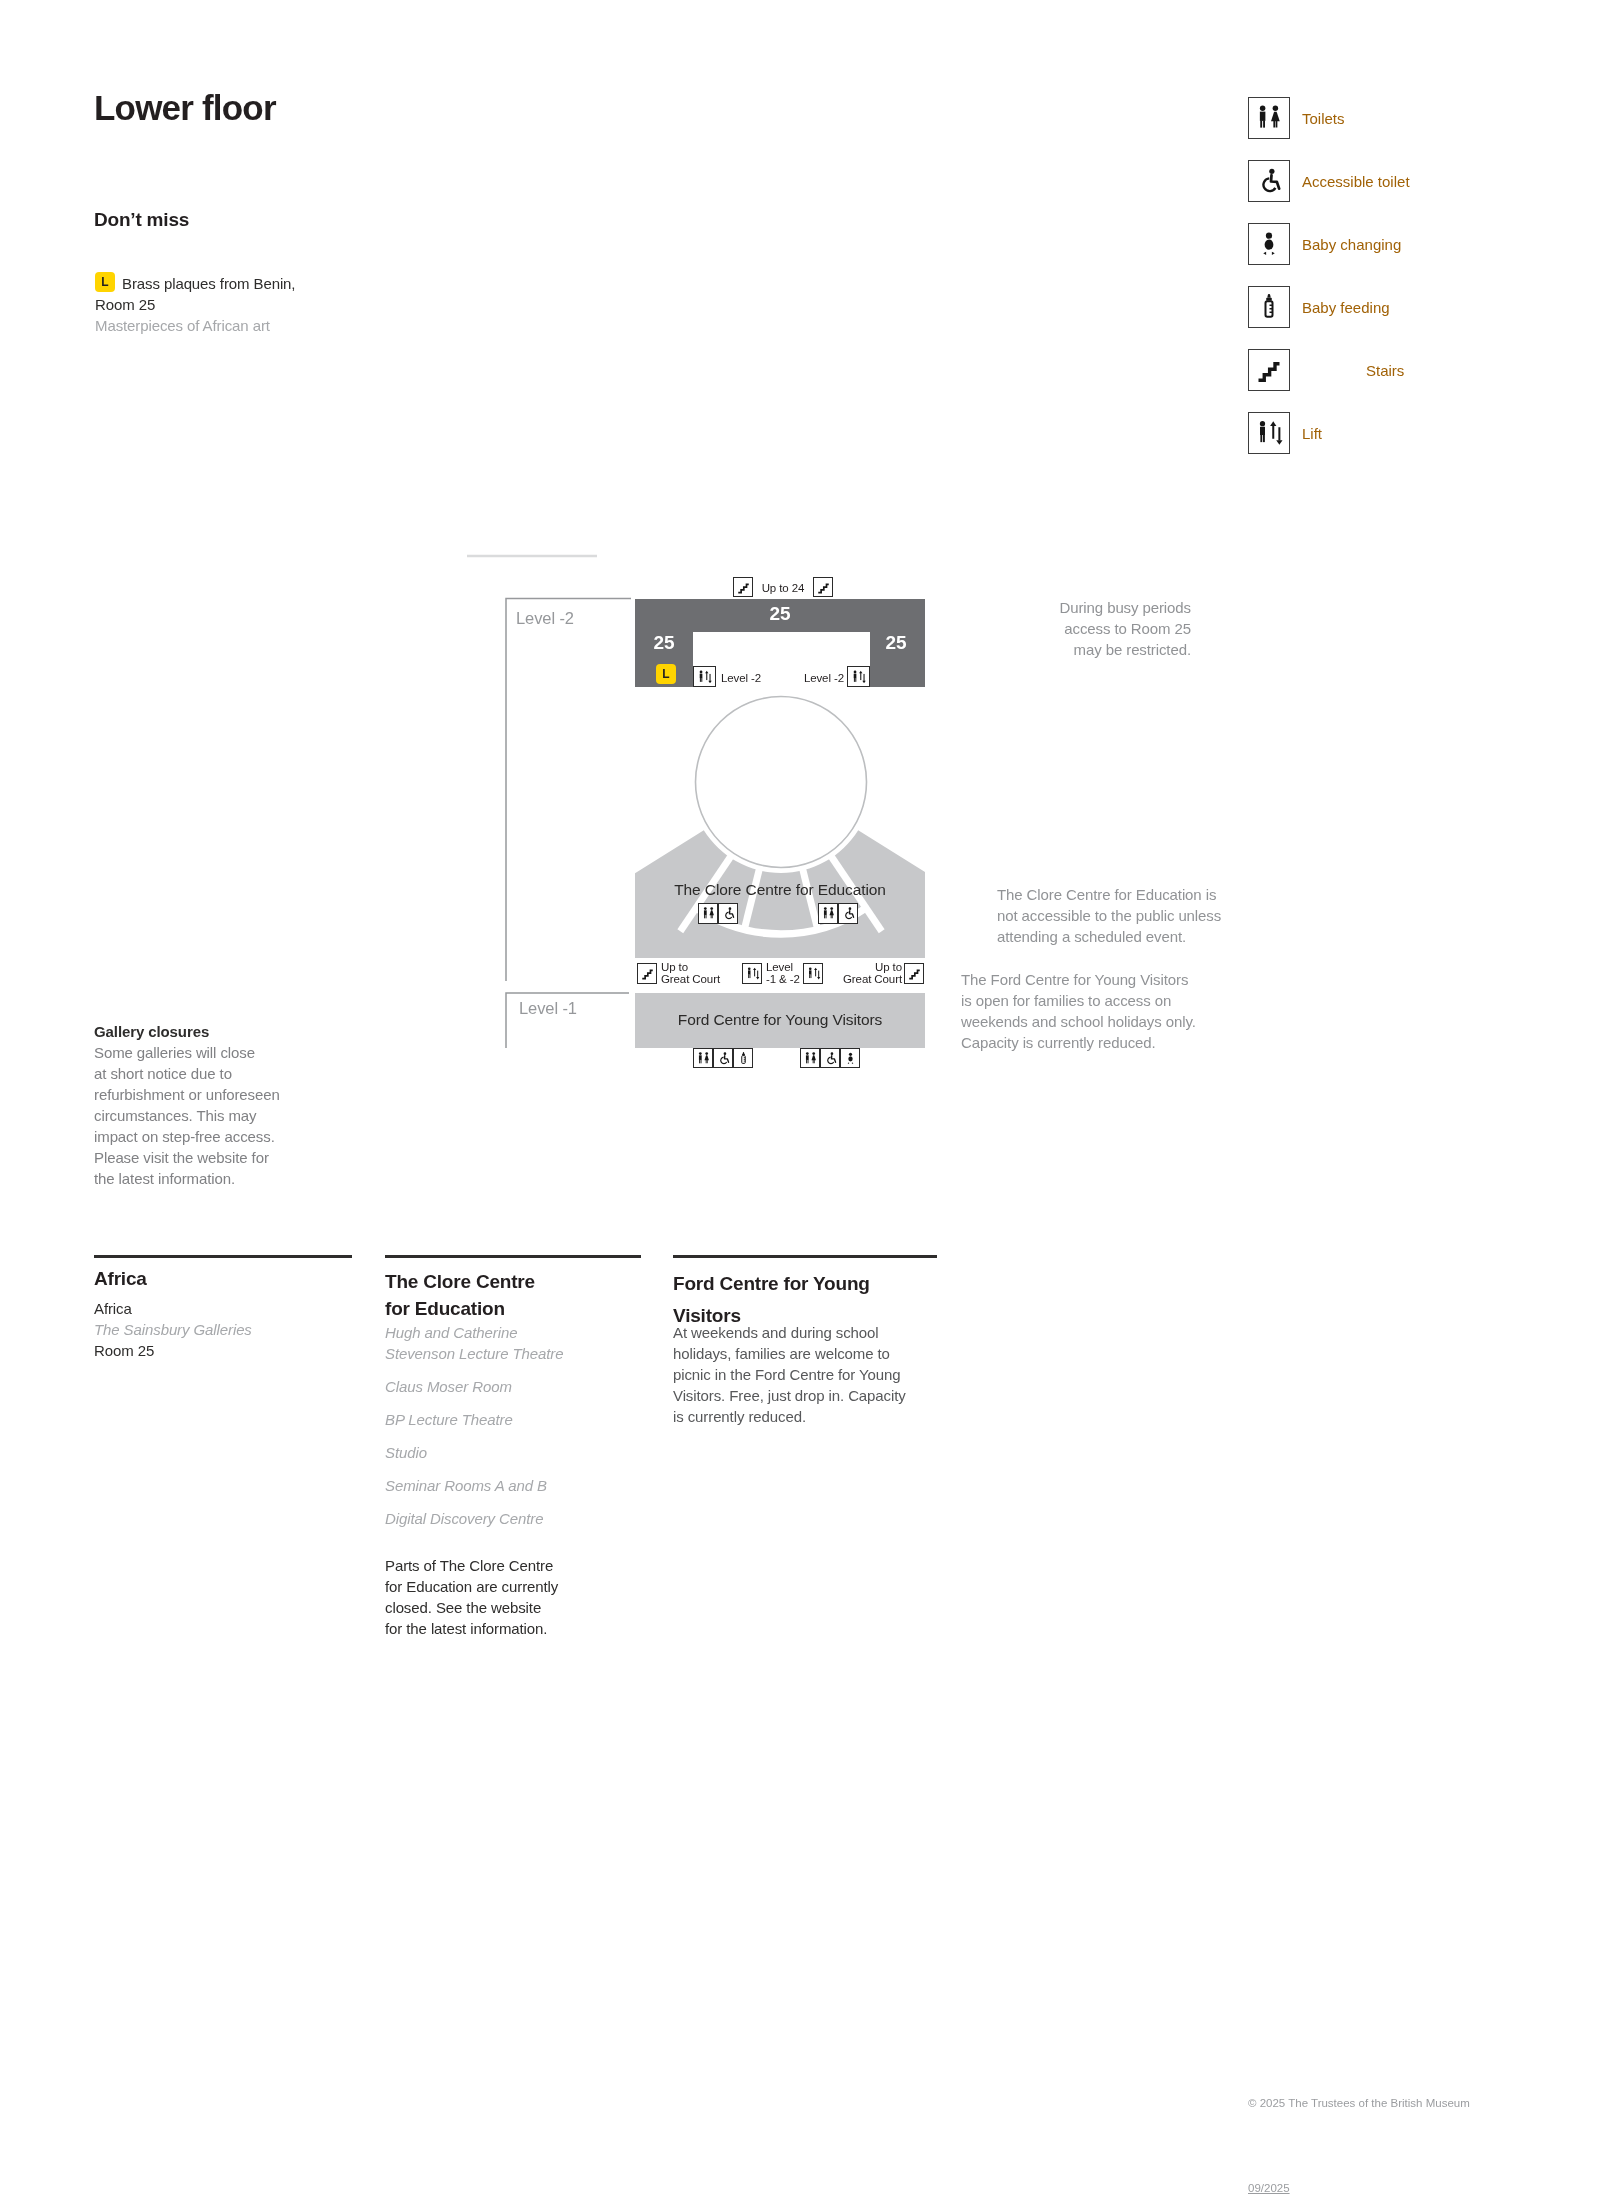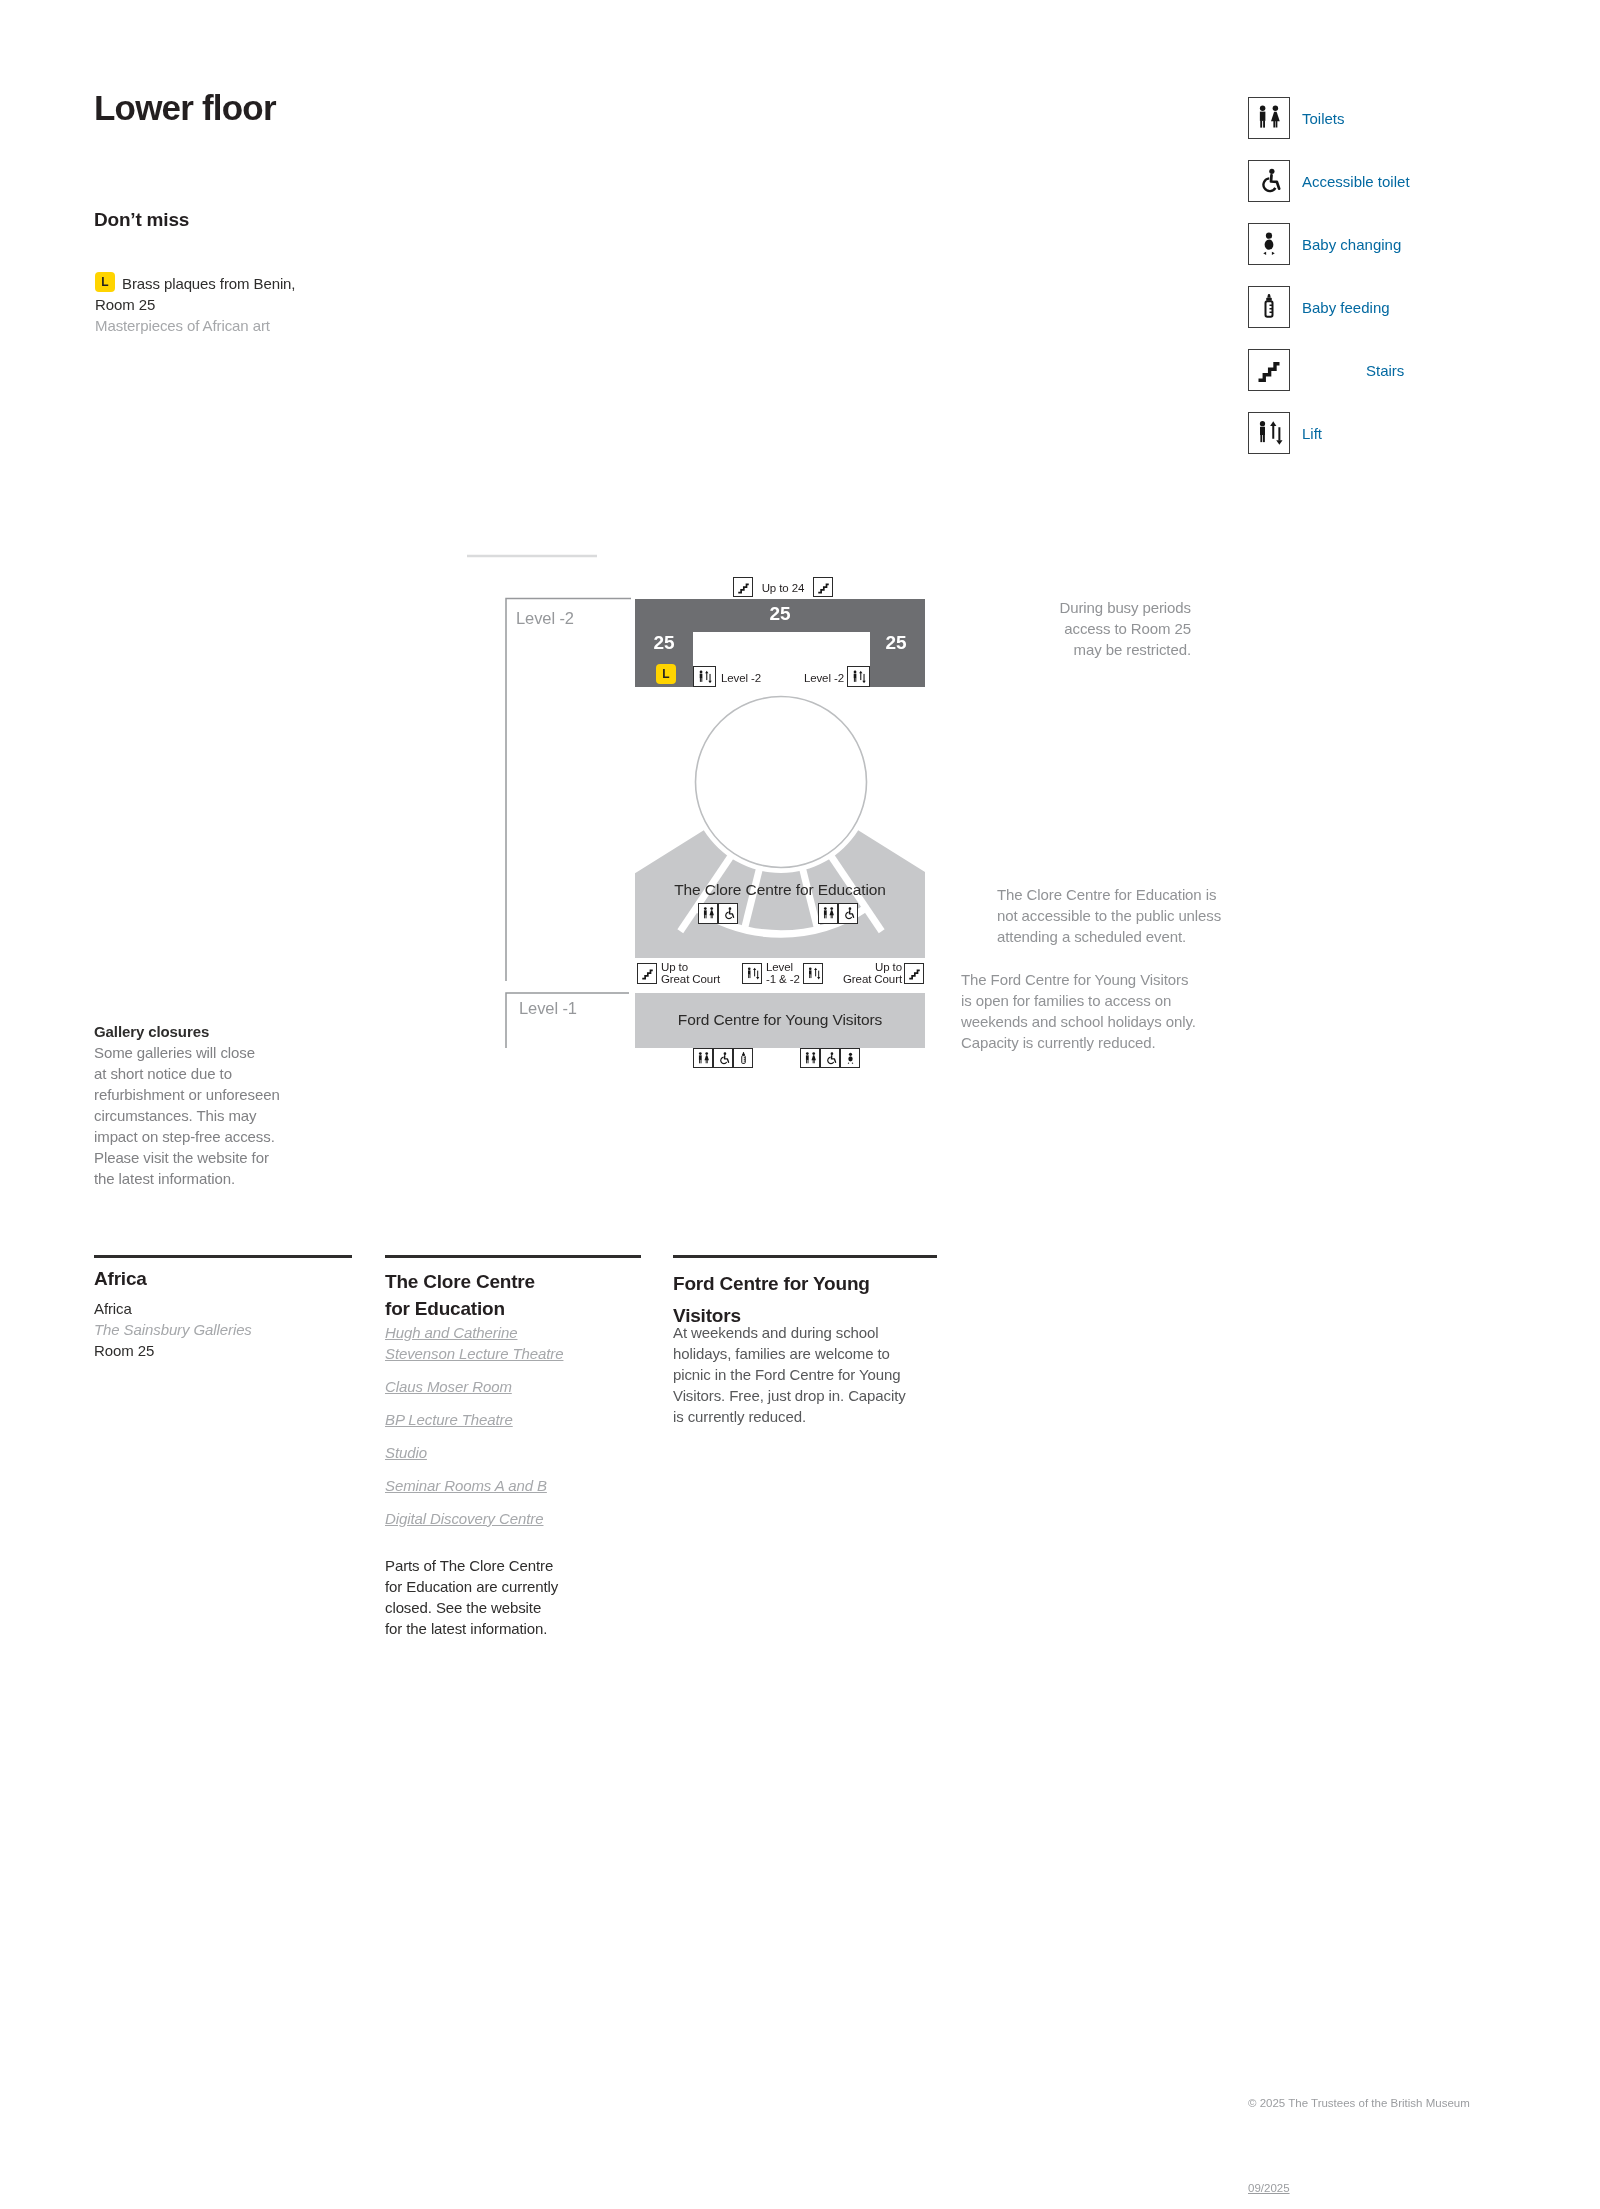--- a/index.html
+++ b/index.html
@@ -19,36 +19,36 @@
   .l-badge{
     width:20px;height:20px;background:#ffd400;border-radius:4px;
     display:flex;align-items:center;justify-content:center;
     font-size:12px;font-weight:700;color:#231f20;
   }
   
   .legend-box{
     width:42px;height:42px;background:#fff;border:1.6px solid #3d3d3d;
     box-sizing:border-box;display:flex;align-items:center;justify-content:center;
   }
-  .legend-label{font-size:15px;color:#0369a1;}
+  .legend-label{font-size:15px;color:#a16207;}
   
   .ibox{
     background:#fff;border:1.4px solid #2b2b2b;box-sizing:border-box;
     display:flex;align-items:center;justify-content:center;
     width:20px;height:20px;
   }
   .ibox svg{display:block;}
   .map-small{font-size:11.5px;line-height:11.5px;color:#231f20;letter-spacing:-0.1px;}
   .map-room-num{font-size:19px;font-weight:700;color:#ffffff;text-align:center;}
   .map-area-label{font-size:15.5px;color:#2b2a29;text-align:center;letter-spacing:-0.1px;}
   .bracket-label{font-size:16.5px;color:#96989b;letter-spacing:-0.1px;}
   .rule{height:2.5px;background:#2e2d2c;}
   .footer-txt{font-size:11.5px;color:#9b9da0;}
   .col-body{width:262px;}
-  .room-item{margin-bottom:12px;text-decoration:underline;}
+  .room-item{margin-bottom:12px;}
 </style>
 </head>
 <body>
 
 <svg width="0" height="0" style="position:absolute" aria-hidden="true">
   <defs>
     <symbol id="sym-toilets" viewBox="0 0 24 24">
       <g fill="#161616">
         <circle cx="6.9" cy="4.1" r="2.2"></circle>
         <rect x="4.7" y="6.9" width="4.4" height="7.4"></rect>

